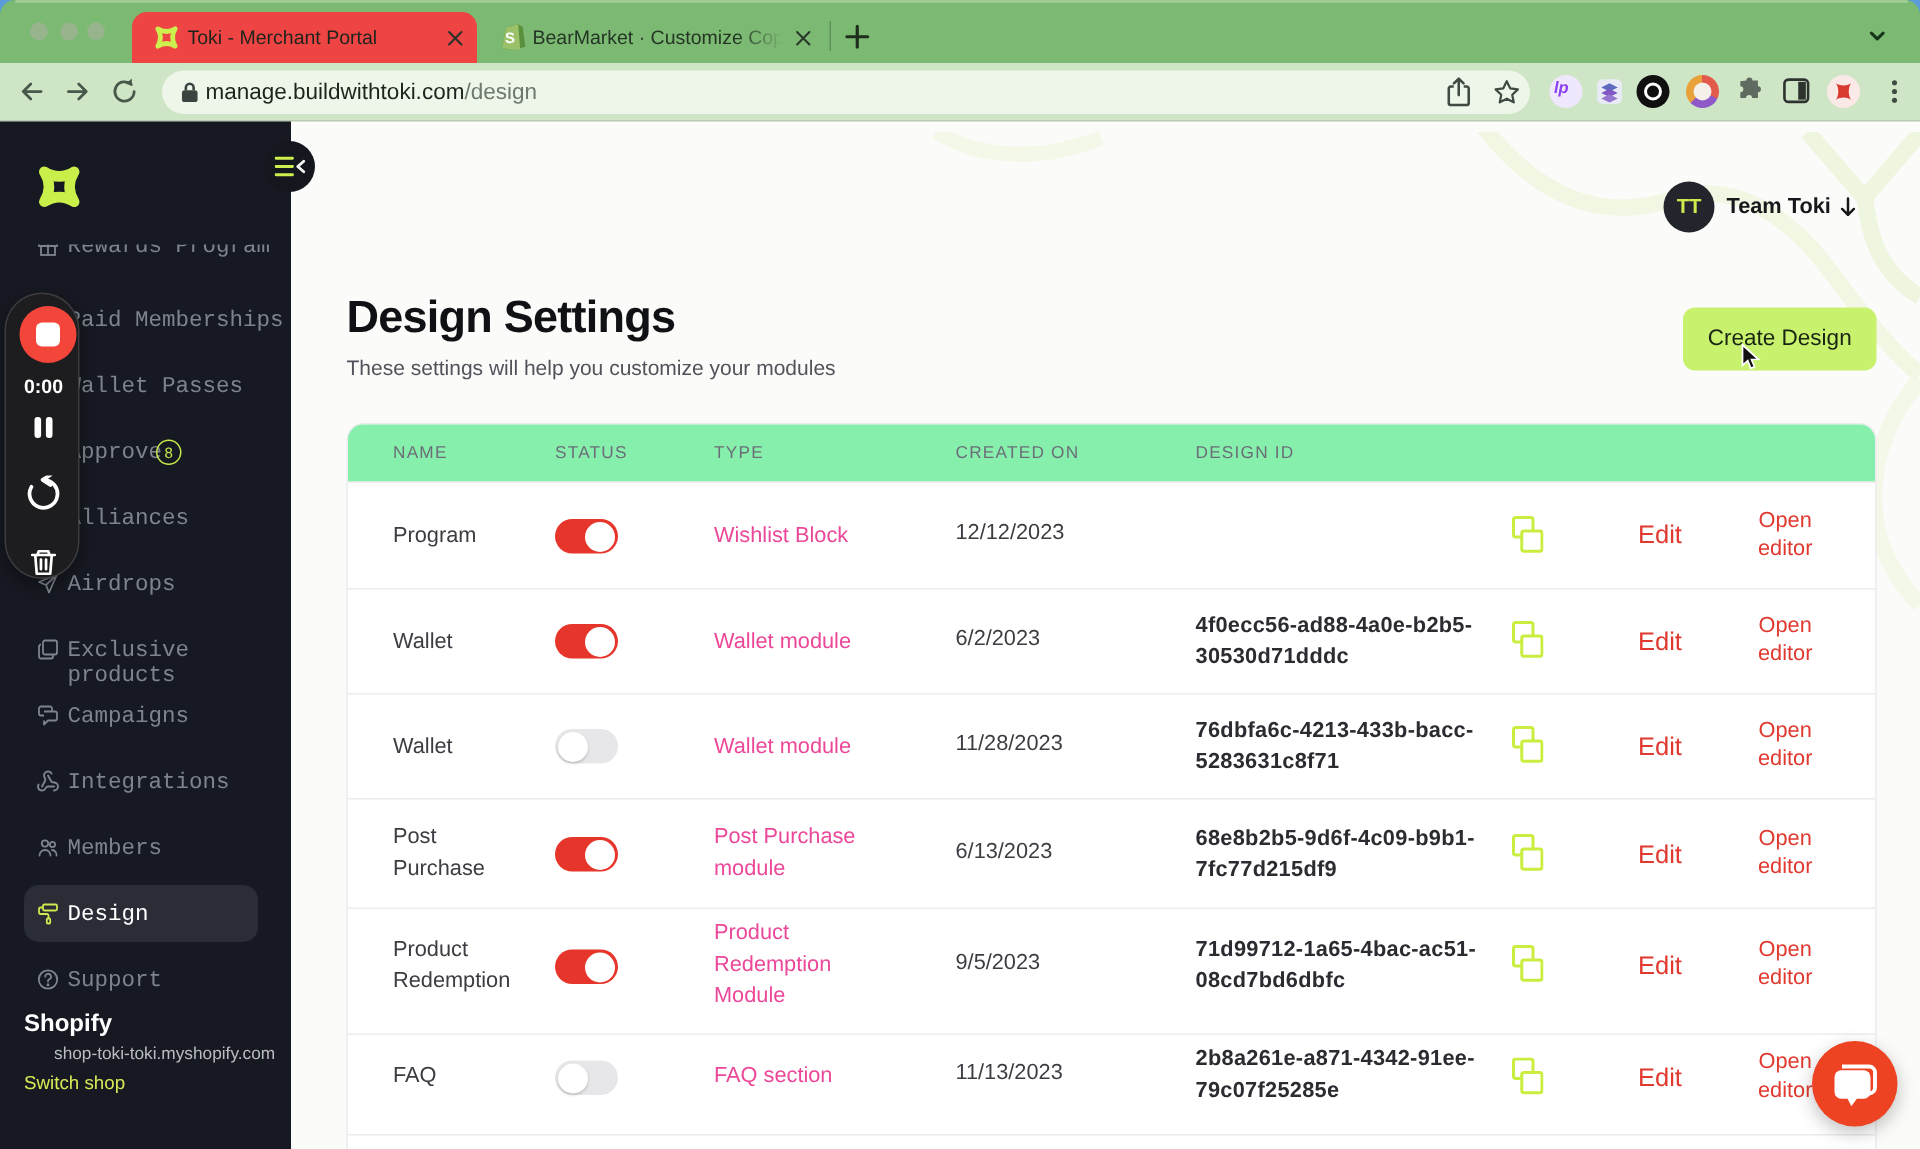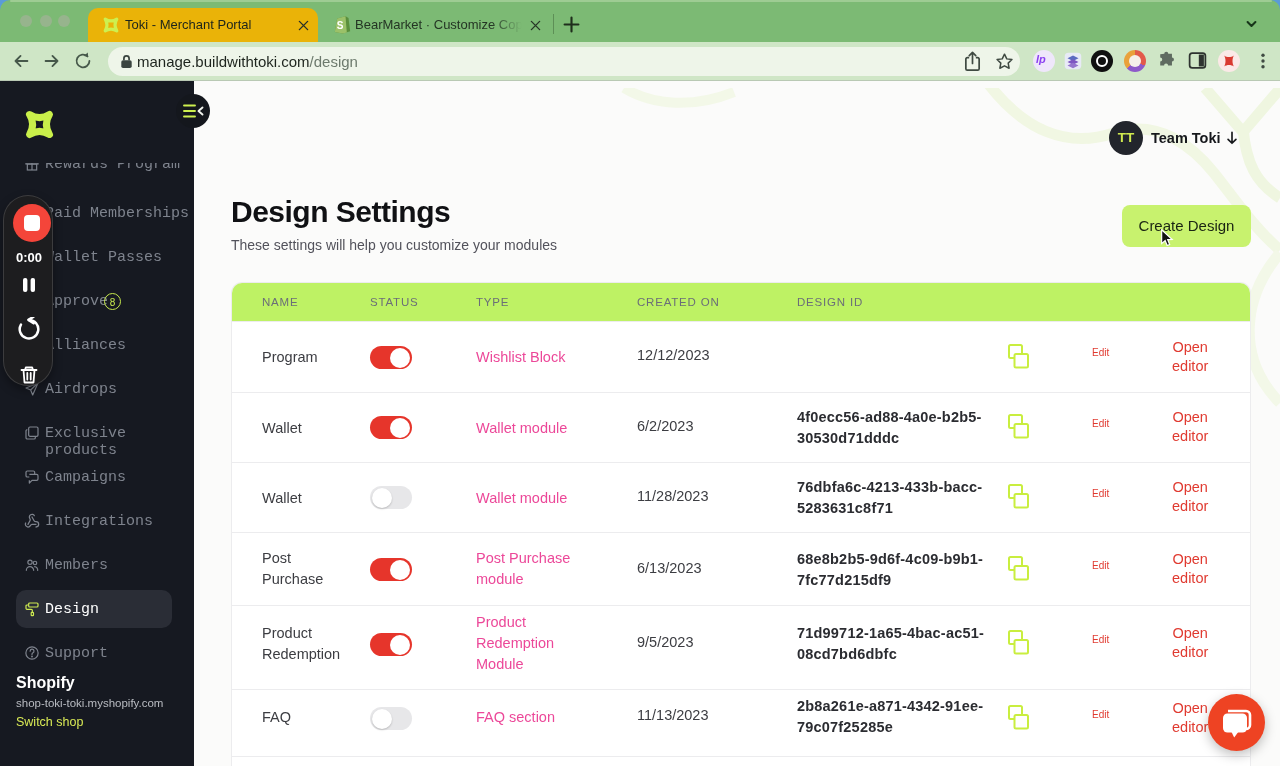--- a/index.html
+++ b/index.html
@@ -7,42 +7,42 @@
   body { font-family:"Liberation Sans", sans-serif; background:#4a90d9; }
   #stage { position:relative; width:1280px; height:766px; overflow:hidden; }
   .abs { position:absolute; }
 
   
   #win { position:absolute; inset:0; background:#7cba74; border-radius:10px 10px 0 0; }
   
   .tl { position:absolute; top:15px; width:12px; height:12px; border-radius:50%; background:#97b48d; }
 
   .tab { position:absolute; top:8px; height:34px; border-radius:10px 10px 0 0; }
-  #tab1 { left:88px; width:230px; background:#eab308; }
+  #tab1 { left:88px; width:230px; background:#ef4444; }
   #tab1 .title { position:absolute; left:37px; top:9px; font-size:13px; color:#1c241c; white-space:nowrap; }
   #tab2 { left:322px; width:226px; }
   #tab2 .title { position:absolute; left:33px; top:9px; font-size:13px; color:#243524; white-space:nowrap; overflow:hidden; width:170px;
     -webkit-mask-image:linear-gradient(90deg,#000 80%,transparent 98%); mask-image:linear-gradient(90deg,#000 80%,transparent 98%);}
   #tabsep { position:absolute; left:553px; top:14px; width:1px; height:20px; background:#5d8f56; }
 
   #toolbar { position:absolute; top:42px; left:0; width:1280px; height:39px; background:#cfe6c6; border-bottom:1px solid #b9c9b4; }
   #omnibox { position:absolute; top:47px; left:108px; width:912px; height:29px; background:#eef5e9; border-radius:15px; }
   #urltext { position:absolute; left:137px; top:53px; font-size:15px; color:#1d241d; }
   #urltext .path { color:#6d7a6d; }
 
   
   #sidebar { position:absolute; top:81px; left:0; width:194px; height:685px; background:#161921; }
   .navitem { position:absolute; left:0; width:194px; height:24px; color:#7e838d; font-size:15px; }
   .navitem .lbl { position:absolute; left:45px; top:3px;font-family:Liberation Mono, monospace; }
   .navitem svg { position:absolute; left:24px; top:3px; }
   #nav-design-pill { position:absolute; left:16px; top:509px; width:156px; height:38px; border-radius:10px; background:#2a2d36; }
 
   #shopify { position:absolute; left:16px; top:593px; color:#fff; }
   #shopify .t1 { font-size:16px; font-weight:bold; }
-  #shopify .t2 { font-size:11.5px; color:#b9bcc2; margin-top:5px; }
+  #shopify .t2 { font-size:11.5px; color:#b9bcc2; margin-top:5px;margin-left:20px; }
   #shopify .t3 { font-size:12.5px; color:#d9ea55; margin-top:6px; }
 
   
   #recpill { position:absolute; left:3px; top:195px; width:50px; height:191px; background:#1d1d1f; border:1px solid rgba(120,120,120,.35); border-radius:25px; box-shadow:0 4px 10px rgba(0,0,0,.35); }
   #recbtn { position:absolute; left:9px; top:8px; width:38px; height:38px; border-radius:50%; background:#f4453a; }
   #recbtn .sq { position:absolute; left:11px; top:11px; width:16px; height:16px; border-radius:4px; background:#fff; }
   #rectime { position:absolute; left:0; top:54px; width:50px; text-align:center; color:#fff; font-size:13px; font-weight:bold; }
   .recicon { position:absolute; left:0; width:50px; text-align:center; }
 
   
@@ -50,28 +50,28 @@
 
   #avatar { position:absolute; left:1109px; top:121px; width:34px; height:34px; border-radius:50%; background:#22252c; color:#cfe94f; font-size:13.5px; font-weight:bold; text-align:center; line-height:34px; }
   #teamname { position:absolute; left:1151px; top:130px; font-size:14.5px; font-weight:bold; color:#16181c; }
 
   #h1 { position:absolute; left:231px; top:195px; font-size:30px; font-weight:bold; color:#101114; letter-spacing:-0.5px; }
   #sub { position:absolute; left:231px; top:237px; font-size:14px; color:#52525b; }
   #createbtn { position:absolute; left:1122px; top:205px; width:129px; height:42px; background:#c8f26e; border-radius:8px; color:#1a2413; font-size:15px; text-align:center; line-height:42px; }
 
   
   #table { position:absolute; left:232px; top:283px; width:1018px; height:483px; background:#fff; border-radius:10px 10px 0 0; box-shadow:0 0 0 1px #ececee; }
-  #thead { position:absolute; left:0; top:0; width:1018px; height:38px; background:#bef264; border-radius:10px 10px 0 0; }
+  #thead { position:absolute; left:0; top:0; width:1018px; height:38px; background:#86efac; border-radius:10px 10px 0 0; }
   .th { position:absolute; top:13px; font-size:11.5px; letter-spacing:0.8px; color:#6b6e78; }
   .row { position:absolute; left:0; width:1018px; border-top:1px solid #ececee; }
   .cname { position:absolute; left:30px; font-size:14.5px; color:#3c3d42; width:85px; line-height:21px; }
   .ctype { position:absolute; left:244px; font-size:14.5px; color:#ec4899; width:115px; line-height:21px; }
   .cdate { position:absolute; left:405px; font-size:14.5px; color:#3c3d42; }
   .cid   { position:absolute; left:565px; font-size:14.5px; font-weight:bold; color:#2b2c31; width:195px; line-height:21px; letter-spacing:0.2px; }
-  .cedit { position:absolute; left:860px; font-size:10px; color:#e03a30; }
+  .cedit { position:absolute; left:860px; font-size:17px; color:#e03a30; }
   .copen { position:absolute; left:940px; font-size:14.5px; color:#e03a30; line-height:19px;text-align:center; }
   .toggle { position:absolute; left:138px; width:42px; height:23px; border-radius:12px; }
   .ton { background:#e6352b; }
   .toff { background:#e7e7e9; }
   .knob { position:absolute; top:1.5px; width:20px; height:20px; border-radius:50%; background:#fff; }
   .ton .knob { right:2px; box-shadow: inset 0 0 0 2px #e6352b00; }
   .toff .knob { left:2px; box-shadow:0 1px 2px rgba(0,0,0,.2); }
   .copy { position:absolute; left:776px; }
 
   

